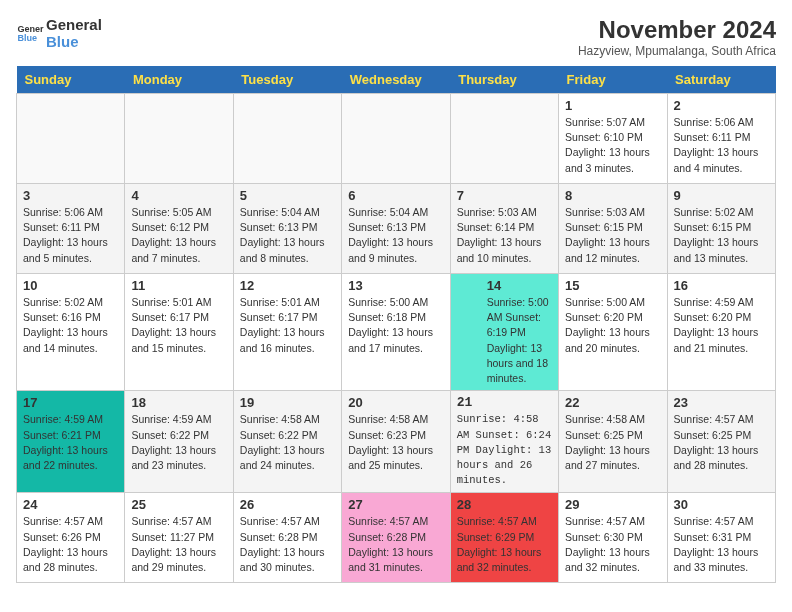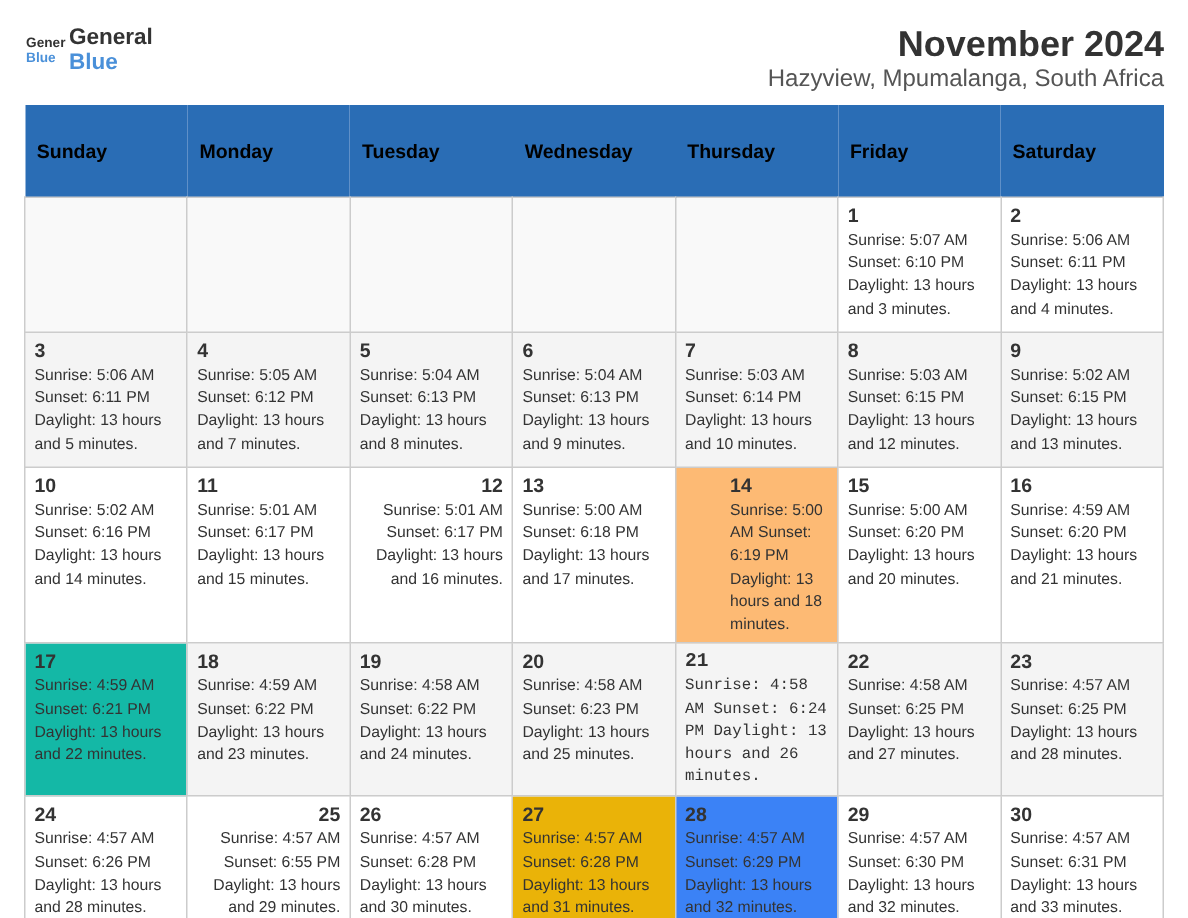--- a/index.html
+++ b/index.html
@@ -27,33 +27,33 @@
     }
     .title-block {
       text-align: right;
     }
     .calendar-title {
       font-size: 24px;
       font-weight: bold;
       color: #333;
     }
     .calendar-subtitle {
-      font-size: 16px;
+      font-size: 12px;
       color: #555;
     }
     table {
       width: 100%;
       border-collapse: collapse;
       table-layout: fixed;
     }
     th {
       background: #2a6db5;
-      color: #000000;
+      color: #fde047;
       text-align: left;
-      padding: 23px 8px;
+      padding: 6px 8px;
       font-size: 13px;
       font-weight: bold;
     }
     td {
       border: 1px solid #ccc;
       vertical-align: top;
       padding: 4px 6px;
       font-size: 11px;
       color: #333;
       height: 90px;
@@ -182,33 +182,33 @@
           <div class="day-info">Sunrise: 5:02 AM
 Sunset: 6:16 PM
 Daylight: 13 hours and 14 minutes.</div>
         </td>
         <td style="background: rgb(255, 255, 255);">
           <span class="day-num">11</span>
           <div class="day-info">Sunrise: 5:01 AM
 Sunset: 6:17 PM
 Daylight: 13 hours and 15 minutes.</div>
         </td>
-        <td style="background: rgb(255, 255, 255); text-align: right;">
+        <td style="background: rgb(255, 255, 255);">
           <span class="day-num">12</span>
           <div class="day-info">Sunrise: 5:01 AM
 Sunset: 6:17 PM
 Daylight: 13 hours and 16 minutes.</div>
         </td>
         <td style="background: rgb(255, 255, 255);">
           <span class="day-num">13</span>
           <div class="day-info">Sunrise: 5:00 AM
 Sunset: 6:18 PM
 Daylight: 13 hours and 17 minutes.</div>
         </td>
-        <td style="background: #fdba74; padding-left: 36px;">
+        <td style="background: #5eead4; padding-left: 36px;">
           <span class="day-num">14</span>
           <div class="day-info">Sunrise: 5:00 AM
 Sunset: 6:19 PM
 Daylight: 13 hours and 18 minutes.</div>
         </td>
         <td style="background: rgb(255, 255, 255);">
           <span class="day-num">15</span>
           <div class="day-info">Sunrise: 5:00 AM
 Sunset: 6:20 PM
 Daylight: 13 hours and 20 minutes.</div>
@@ -264,39 +264,39 @@
 Daylight: 13 hours and 28 minutes.</div>
         </td>
       </tr>
       <tr>
         <td style="background: rgb(255, 255, 255);">
           <span class="day-num">24</span>
           <div class="day-info">Sunrise: 4:57 AM
 Sunset: 6:26 PM
 Daylight: 13 hours and 28 minutes.</div>
         </td>
-        <td style="background: rgb(255, 255, 255); text-align: right;">
+        <td style="background: rgb(255, 255, 255);">
           <span class="day-num">25</span>
           <div class="day-info">Sunrise: 4:57 AM
-Sunset: 6:55 PM
+Sunset: 11:27 PM
 Daylight: 13 hours and 29 minutes.</div>
         </td>
         <td style="background: rgb(255, 255, 255);">
           <span class="day-num">26</span>
           <div class="day-info">Sunrise: 4:57 AM
 Sunset: 6:28 PM
 Daylight: 13 hours and 30 minutes.</div>
         </td>
-        <td style="background: #eab308;">
+        <td style="background: #f9a8d4;">
           <span class="day-num">27</span>
           <div class="day-info">Sunrise: 4:57 AM
 Sunset: 6:28 PM
 Daylight: 13 hours and 31 minutes.</div>
         </td>
-        <td style="background: #3b82f6;">
+        <td style="background: #ef4444;">
           <span class="day-num">28</span>
           <div class="day-info">Sunrise: 4:57 AM
 Sunset: 6:29 PM
 Daylight: 13 hours and 32 minutes.</div>
         </td>
         <td style="background: rgb(255, 255, 255);">
           <span class="day-num">29</span>
           <div class="day-info">Sunrise: 4:57 AM
 Sunset: 6:30 PM
 Daylight: 13 hours and 32 minutes.</div>

